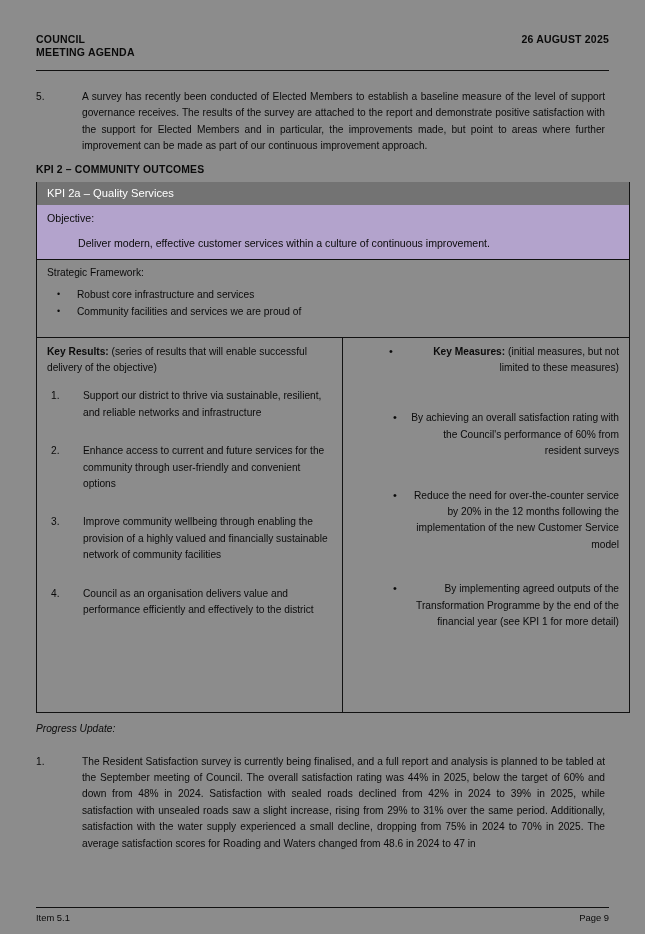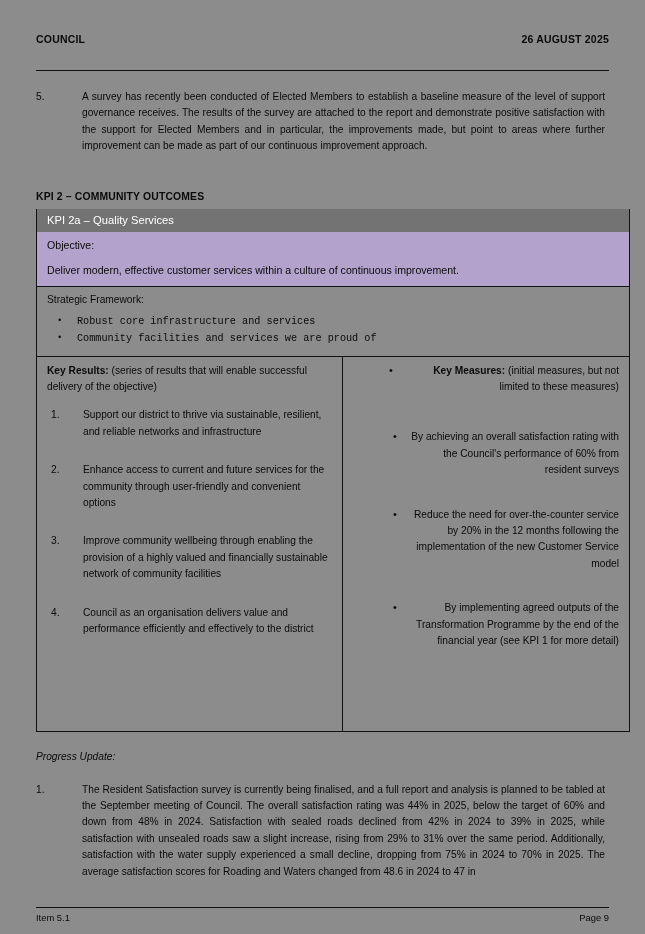--- a/index.html
+++ b/index.html
@@ -64,21 +64,21 @@
     flex: 0 0 46px;
   }
   .num-para .body {
     flex: 1 1 auto;
     text-align: justify;
     padding-right: 4px;
   }
 
   
   .kpi-heading {
-    margin-top: 36px;
+    margin-top: 9px;
     margin-bottom: 7px;
     font-size: 10.4px;
     font-weight: bold;
     letter-spacing: 0.15px;
   }
 
   
   .kpi-table {
     border: 1.4px solid #111;
     border-top: none;
@@ -98,34 +98,34 @@
     padding: 5px 10px 8px 10px;
   }
   .kpi-objective .lbl {
     font-size: 10.6px;
     line-height: 16px;
   }
   .kpi-objective .txt {
     font-size: 10.6px;
     line-height: 16px;
     margin-top: 9px;
+    margin-left: 31px;
   }
   .kpi-framework {
     border-bottom: 1.4px solid #111;
     padding: 5px 10px 9px 10px;
   }
   .kpi-framework .lbl {
     font-size: 10.2px;
     line-height: 15px;
   }
   .kpi-framework ul {
-    margin: 6px 0 0 0;
+    margin: 6px 0 8px 0;
     padding-left: 30px;
     list-style: none;
-    font-family: Liberation Mono, monospace;
   }
   .kpi-framework li {
     font-size: 10.2px;
     line-height: 17px;
     position: relative;
   }
   .kpi-framework li::before {
     content: "\2022";
     position: absolute;
     left: -20px;
@@ -201,21 +201,21 @@
     left: 18px;
   }
   ul.km-list li.head {
     padding-left: 36px;
     margin-bottom: 34px;
   }
   ul.km-list li b { font-weight: bold; }
 
   
   .progress-label {
-    margin-top: 17px;
+    margin-top: 8px;
     font-size: 10.2px;
     font-style: italic;
     line-height: 15px;
   }
 
   
   .footer {
     position: absolute;
     left: 36px;
     right: 36px;
@@ -237,20 +237,21 @@
   }
 </style>
 </head>
 <body>
 
 <div class="page">
 
   <div class="header">
     <div class="header-left">
       <div>COUNCIL</div>
+      <div>MEETING AGENDA</div>
     </div>
     <div class="header-right">26 AUGUST 2025</div>
   </div>
   <div class="rule"></div>
 
   <div class="num-para">
     <div class="num">5.</div>
     <div class="body">A survey has recently been conducted of Elected Members to establish a baseline measure of the level of support governance receives. The results of the survey are attached to the report and demonstrate positive satisfaction with the support for Elected Members and in particular, the improvements made, but point to areas where further improvement can be made as part of our continuous improvement approach.</div>
   </div>
 

